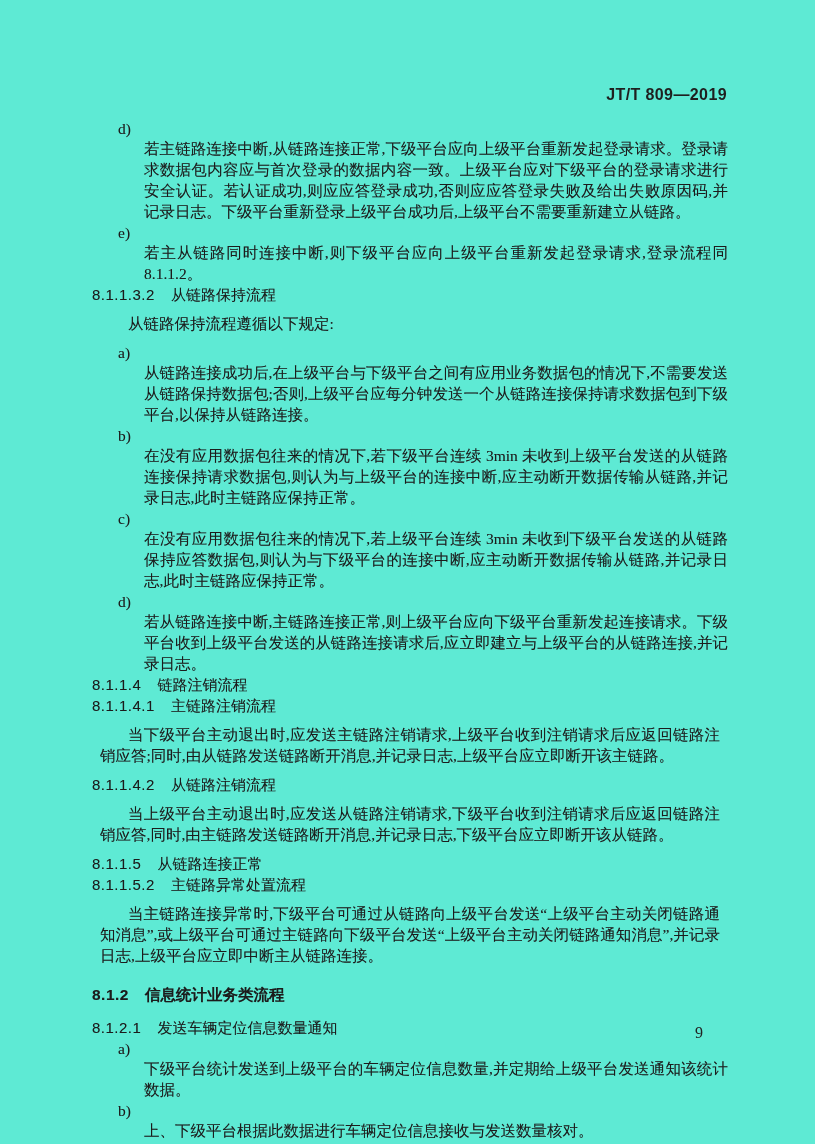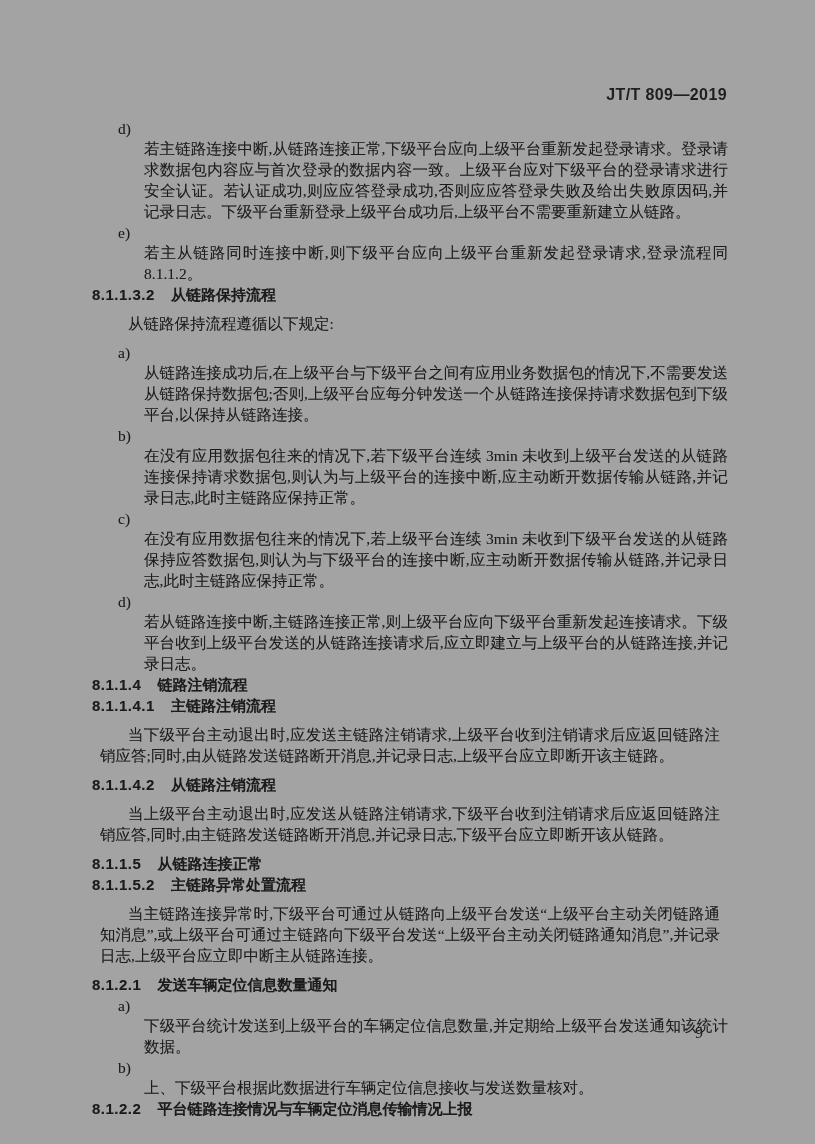--- a/index.html
+++ b/index.html
@@ -4,21 +4,21 @@
 <style>
   html, body {
     margin: 0;
     padding: 0;
     background: #ffffff;
   }
   .page {
     position: relative;
     width: 815px;
     height: 1144px;
-    background: #a3a3a3;
+    background: #5eead4;
     overflow: hidden;
     font-family: "Liberation Serif", "DejaVu Serif", serif;
     color: #1c1c1c;
   }
   .running-header {
     position: absolute;
     top: 86px;
     right: 88px;
     font-family: "Liberation Sans", "DejaVu Sans", sans-serif;
     font-size: 16px;
@@ -49,21 +49,21 @@
   }
   .li .txt {
     flex: 1;
     text-align: justify;
     margin-top: 20px;
   }
   .h {
     margin: 0;
     font-family: "Liberation Sans", "DejaVu Sans", sans-serif;
     font-size: 15px;
-    font-weight: 700;
+    font-weight: 400;
     color: #1b1b1b;
     text-align: left;
   }
   .h .num {
     margin-right: 16px;
     letter-spacing: 0.5px;
     white-space: nowrap;
   }
   .h.hb {
     font-weight: 700;
@@ -145,20 +145,23 @@
     </div>
 
 
 
     <div class="h">
       <span class="num">8.1.1.5.2</span><span class="ht">主链路异常处置流程</span>
     </div>
 
     <p class="para">当主链路连接异常时,下级平台可通过从链路向上级平台发送“上级平台主动关闭链路通知消息”,或上级平台可通过主链路向下级平台发送“上级平台主动关闭链路通知消息”,并记录日志,上级平台应立即中断主从链路连接。</p>
 
+    <div class="h hb">
+      <span class="num">8.1.2</span><span class="ht">信息统计业务类流程</span>
+    </div>
 
     <div class="h">
       <span class="num">8.1.2.1</span><span class="ht">发送车辆定位信息数量通知</span>
     </div>
 
 
     <div class="li">
       <span class="lbl">a)</span>
       <span class="txt">下级平台统计发送到上级平台的车辆定位信息数量,并定期给上级平台发送通知该统计数据。</span>
     </div>

